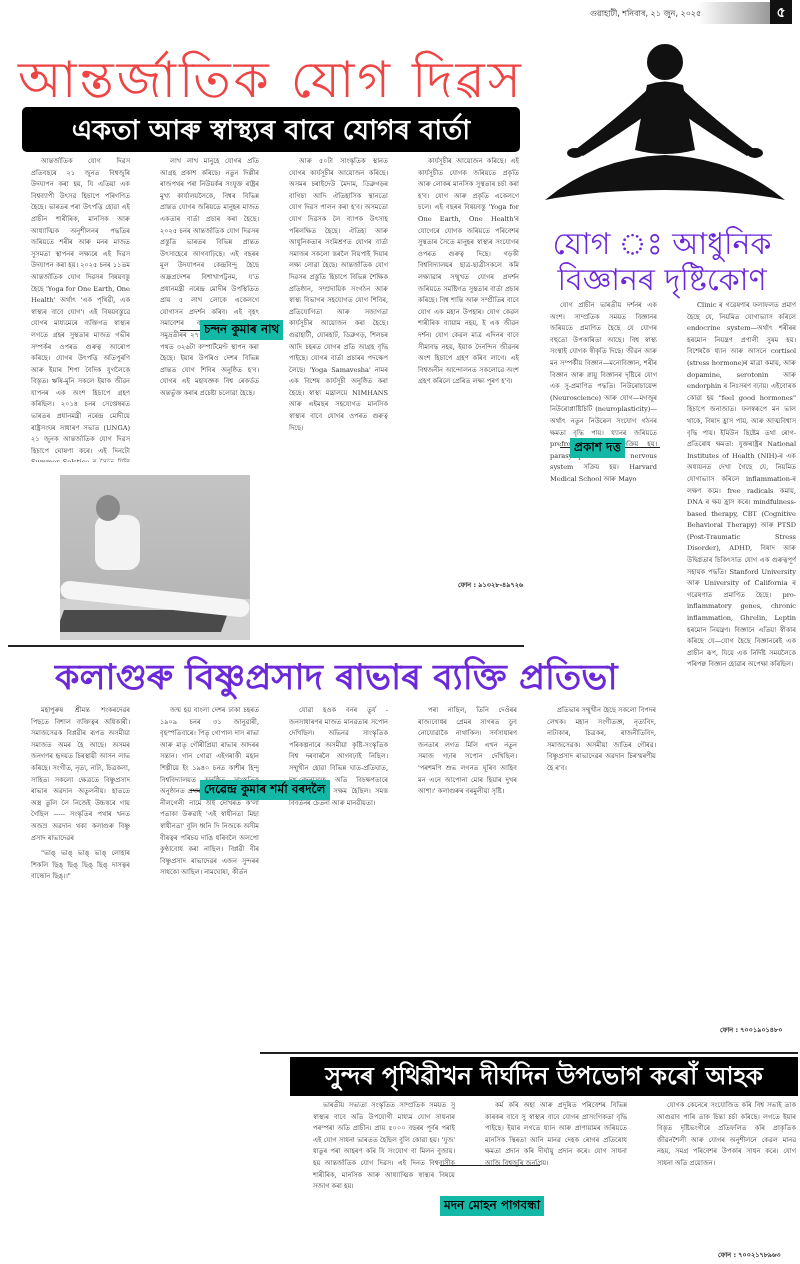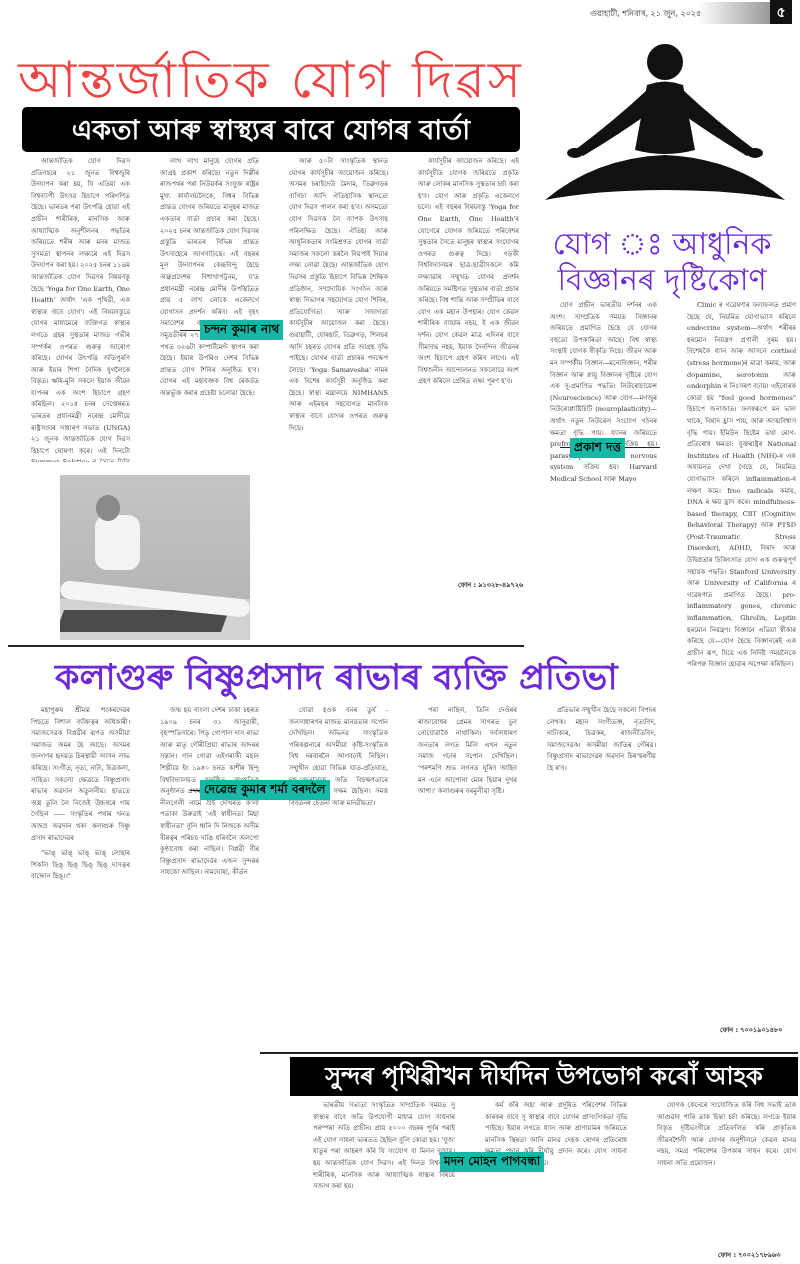--- a/index.html
+++ b/index.html
@@ -141,17 +141,17 @@
 <div class="col" style="left:290px; top:1100px; width:165px; height:160px;">
   <p>ভাৰতীয় সভ্যতা সংস্কৃতিত সাম্প্ৰতিক সময়ত সু স্বাস্থ্যৰ বাবে অতি উপযোগী মাধ্যম যোগ সাধনাৰ পৰম্পৰা অতি প্ৰাচীন। প্ৰায় ৫০০০ বছৰৰ পূৰ্বৰ পৰাই এই যোগ সাধনা ভাৰতত হৈছিল বুলি কোৱা হয়। 'যুজ' ধাতুৰ পৰা আহৰণ কৰি যি সংযোগ বা মিলন বুজায়। হয় আন্তৰ্জাতিক যোগ দিৱস। এই দিনত বিশ্ববাসীক শাৰীৰিক, মানসিক আৰু আধ্যাত্মিক স্বাস্থ্যৰ বিষয়ে সজাগ কৰা হয়।</p>
 </div>
 <div class="col" style="left:462px; top:1100px; width:165px; height:160px;">
   <p>কৰ্ম কৰি অহা আৰু প্ৰদূষিত পৰিবেশৰ বিভিন্ন কাৰকৰ বাবে সু স্বাস্থ্যৰ বাবে যোগৰ প্ৰাসংগিকতা বৃদ্ধি পাইছে। ইয়াৰ লগতে ধ্যান আৰু প্ৰাণায়ামৰ জৰিয়তে মানসিক স্থিৰতা আনি মানৱ দেহক ৰোগৰ প্ৰতিৰোধ ক্ষমতা প্ৰদান কৰি দীৰ্ঘায়ু প্ৰদান কৰে। যোগ সাধনা আজি বিশ্বজুৰি জনপ্ৰিয়।</p>
 </div>
 <div class="col" style="left:634px; top:1100px; width:162px; height:140px;">
   <p>যোগক কেনেৰে সংযোজিত কৰি বিশ্ব সভাই তাক আগুৱাব পাৰি তাক চিন্তা চৰ্চা কৰিছে। লগতে ইয়াৰ বিস্তৃত দৃষ্টিভংগীৰে প্ৰতিফলিত কৰি প্ৰাকৃতিক জীৱনশৈলী আৰু যোগৰ অনুশীলনে কেৱল মানৱ নহয়, সমগ্ৰ পৰিবেশৰ উপকাৰ সাধন কৰে। যোগ সাধনা অতি প্ৰয়োজন।</p>
 </div>
 <div class="byline-rule" style="left:440px; top:1165px; width:100px;"></div>
-<div class="byline" style="left:440px; top:1152px;">মদন মোহন পাগবন্ধা</div>
+<div class="byline" style="left:440px; top:1196px;">মদন মোহন পাগবন্ধা</div>
 <div class="phone" style="left:718px; top:1250px;">ফোন : ৭০০২১৭৮৯৬৩</div>
 
 <div class="rule" style="left:8px; top:645px; width:516px;"></div>
 <div class="rule" style="left:260px; top:1052px; width:538px;"></div>
 
 </body></html>

